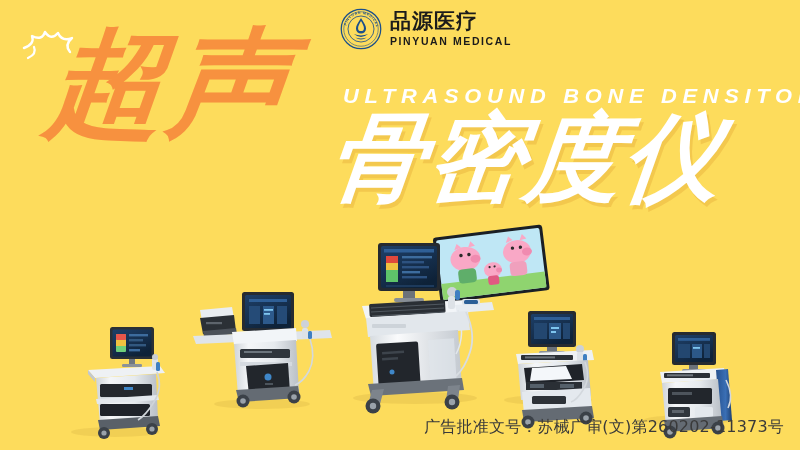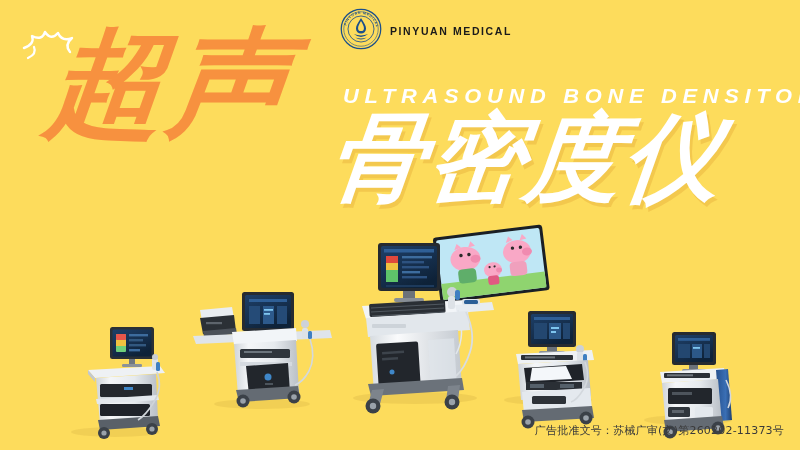--- a/index.html
+++ b/index.html
@@ -121,21 +121,21 @@
     height: 450px;
     z-index: 2;
     pointer-events: none;
   }
 
   
   .approval {
     position: absolute;
     right: 16px;
     bottom: 12px;
-    font-size: 11px;
+    font-size: 16px;
     color: #3a3a3a;
     letter-spacing: 0.2px;
     white-space: nowrap;
     font-family: "DejaVu Sans", "Liberation Sans", sans-serif;
     z-index: 7;
   }
 </style>
 </head>
 <body>
 
@@ -161,20 +161,21 @@
         <text font-size="8.4" fill="#1b4f8a" font-family="Liberation Sans, sans-serif" letter-spacing="1.6" font-weight="bold">
           <textPath href="#sealarc" startOffset="7%">PINYUAN MEDICAL</textPath>
         </text>
         <path d="M50 24 C43 35 38 42 38 49 a12 12 0 0 0 24 0 C62 42 57 35 50 24 Z" fill="#1b4f8a"></path>
         <path d="M50 31 C46 38 43 43 43 48 a7 7 0 0 0 14 0 C57 43 54 38 50 31 Z" fill="#fddc5c"></path>
         <path d="M33 62 q17 14 34 0 q-17 7 -34 0 Z" fill="#1b4f8a"></path>
         <path d="M36 70 q14 10 28 0 q-14 5 -28 0 Z" fill="#1b4f8a"></path>
       </svg>
     </div>
     <div class="brand-text">
+      <div class="brand-cn">品源医疗</div>
       <div class="brand-en">PINYUAN MEDICAL</div>
     </div>
   </div>
 
   <div class="headline-en">ULTRASOUND BONE DENSITOMETER</div>
 
   <div class="headline-cn2">骨密度仪</div>
 
   <svg class="machines" viewBox="0 0 800 450">
     <defs>

